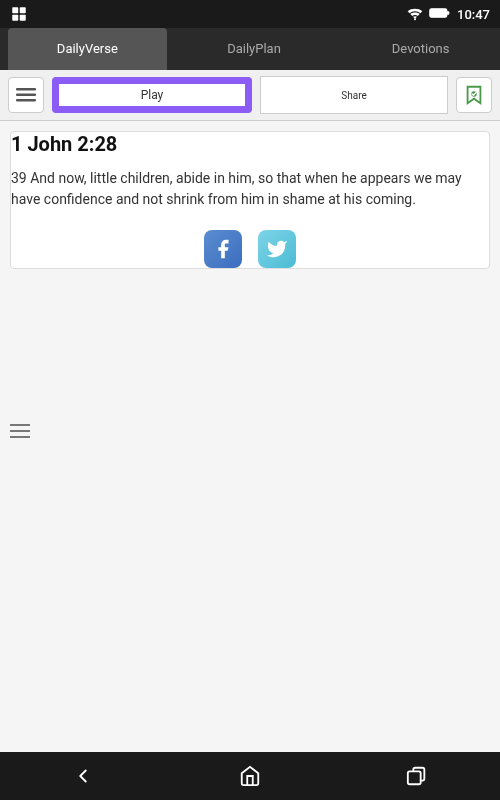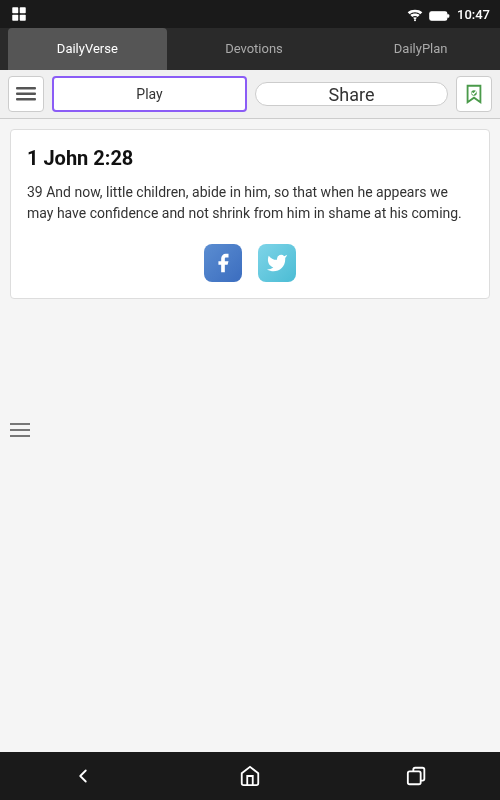--- a/index.html
+++ b/index.html
@@ -26,21 +26,21 @@
     }
 
     .status-bar-left {
       display: flex;
       align-items: center;
       gap: 4px;
     }
 
     .status-bar-right {
       display: flex;
-      align-items: flex-end;
+      align-items: flex-start;
       gap: 6px;
       font-size: 12px;
       color: white;
     }
 
     
     .tab-bar {
       background: #2a2a2a;
       display: flex;
       flex-shrink: 0;
@@ -85,40 +85,40 @@
       display: flex;
       align-items: center;
       justify-content: center;
       cursor: pointer;
     }
 
     .play-btn {
       flex: 1;
       height: 36px;
       background: white;
-      border: 2px solid #8b5cf6;
+      border: 7px solid #8b5cf6;
       border-radius: 4px;
       display: flex;
       align-items: center;
       justify-content: center;
-      font-size: 14px;
+      font-size: 12px;
       color: #333;
       cursor: pointer;
     }
 
     .share-btn {
       flex: 1;
-      height: 24px;
+      height: 38px;
       background: white;
       border: 1px solid #ccc;
-      border-radius: 12px;
-      display: flex;
-      align-items: center;
-      justify-content: center;
-      font-size: 18px;
+      border-radius: 0;
+      display: flex;
+      align-items: center;
+      justify-content: center;
+      font-size: 10px;
       color: #333;
       cursor: pointer;
     }
 
     .bookmark-btn {
       width: 36px;
       height: 36px;
       background: white;
       border: 1px solid #ccc;
       border-radius: 4px;
@@ -136,21 +136,20 @@
       flex-direction: column;
       position: relative;
       overflow: hidden;
     }
 
     .verse-card {
       background: white;
       margin: 10px;
       border-radius: 4px;
       border: 1px solid #ddd;
-      padding: 16px;
     }
 
     .verse-title {
       font-size: 20px;
       font-weight: bold;
       color: #111;
       margin-bottom: 12px;
     }
 
     .verse-text {
@@ -243,24 +242,24 @@
     </svg>
     <span style="font-size:13px;color:white;font-weight:500;">10:47</span>
   </div>
 </div>
 
 <div class="tab-bar">
   <div class="tab active">
     <span>DailyVerse</span>
   </div>
   <div class="tab">
+    <span>DailyPlan</span>
+  </div>
+  <div class="tab">
     <span>Devotions</span>
-  </div>
-  <div class="tab">
-    <span>DailyPlan</span>
   </div>
 </div>
 
 <div class="action-bar">
   <div class="action-bar-left">
     <svg width="20" height="16" viewBox="0 0 20 16" fill="#555">
       <rect x="0" y="1" width="20" height="2.5" rx="1"></rect>
       <rect x="0" y="6.5" width="20" height="2.5" rx="1"></rect>
       <rect x="0" y="12" width="20" height="2.5" rx="1"></rect>
     </svg>

